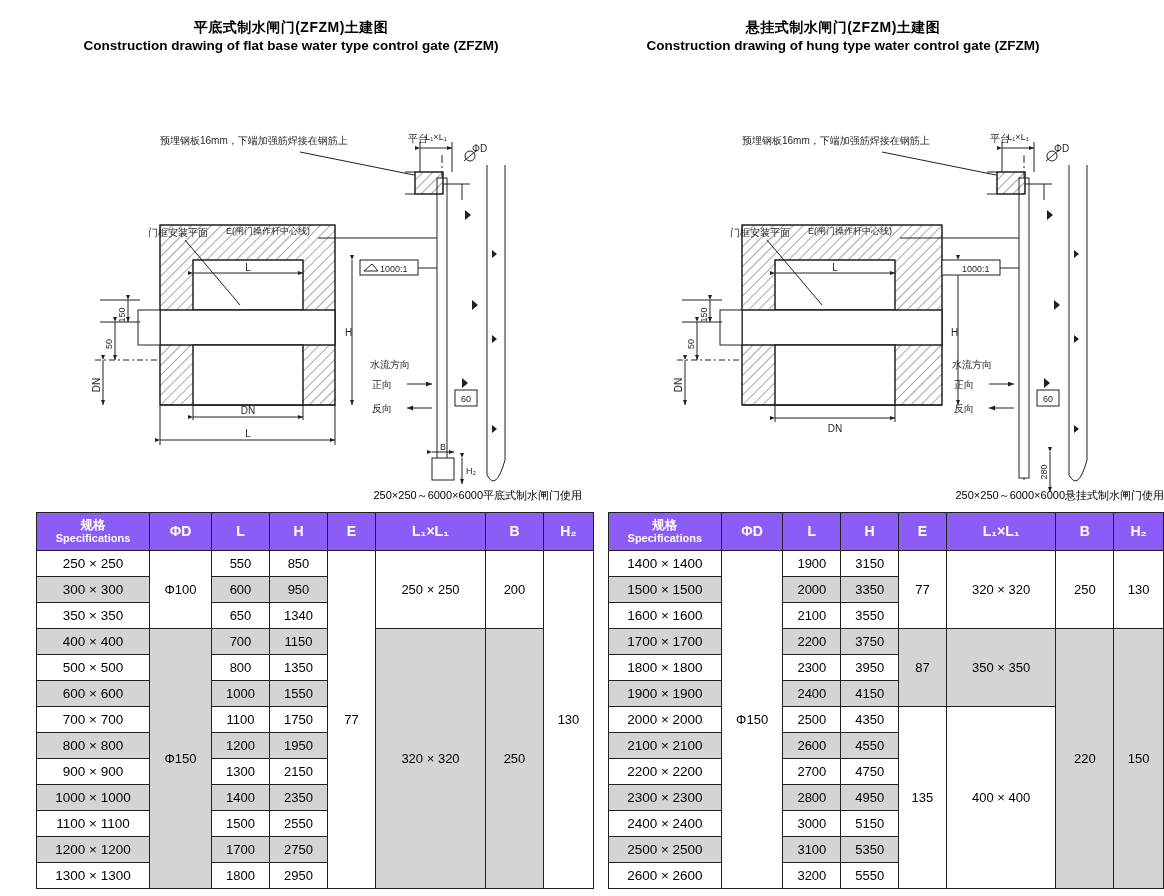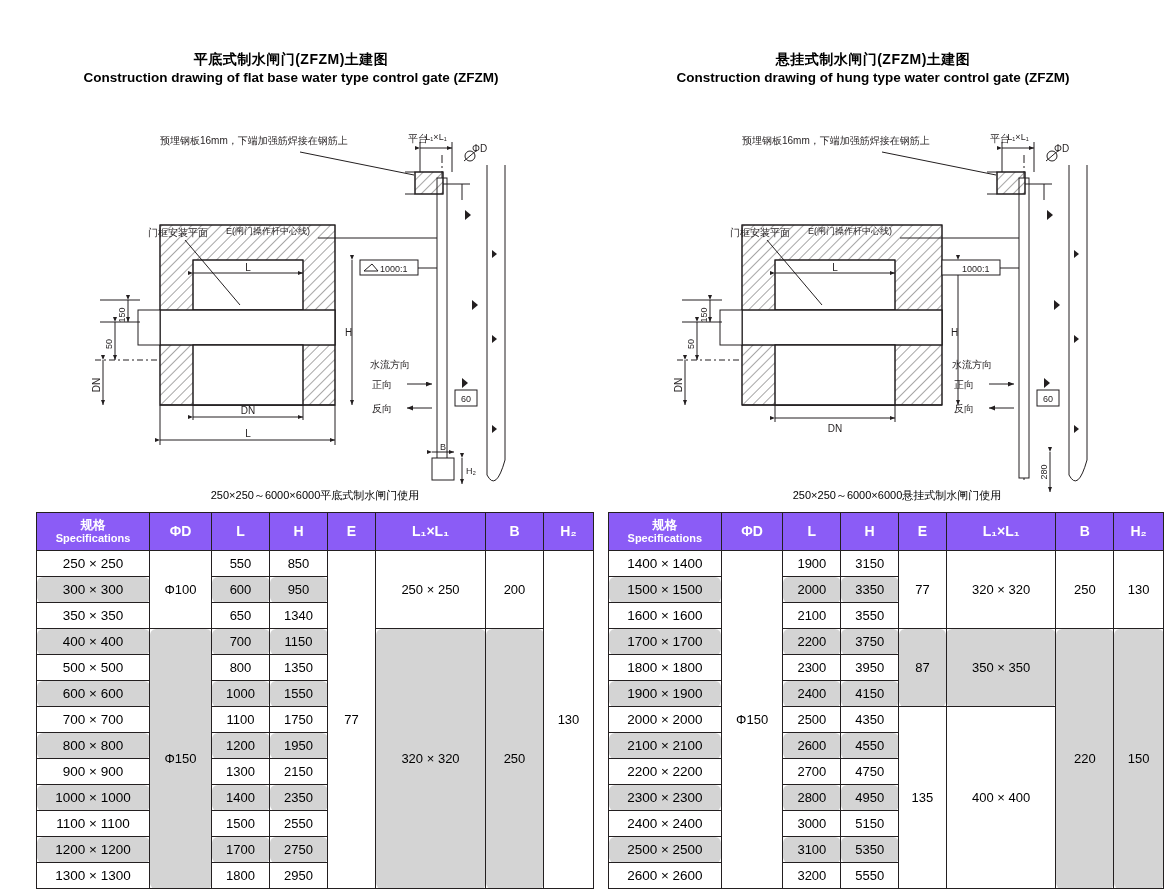--- a/index.html
+++ b/index.html
@@ -11,21 +11,20 @@
     color: #000;
     overflow: hidden;
   }
   .page { position: relative; width: 1164px; height: 896px; }
 
   
   .panel-title {
     position: absolute;
     text-align: center;
     line-height: 1.35;
-    margin-top: 32px;
   }
   .panel-title .cn {
     font-size: 14px;
     font-weight: bold;
     letter-spacing: .5px;
   }
   .panel-title .en {
     font-size: 13.5px;
     font-weight: bold;
   }
@@ -34,23 +33,22 @@
   .drawing {
     position: absolute;
     top: 60px;
     height: 440px;
   }
   .drawing svg { display: block; }
 
   .cap {
     position: absolute;
     font-size: 11px;
-    text-align: center;
+    text-align: right;
     width: 100%;
-    margin-left: 24px;
   }
 
   
   .tablewrap { position: absolute; top: 512px; }
   table.spec {
     border-collapse: collapse;
     font-size: 13px;
     table-layout: fixed;
   }
   table.spec th, table.spec td {
@@ -64,37 +62,37 @@
   table.spec thead th {
     background: #8b5cf6;
     color: #ffffff;
     font-weight: bold;
     height: 38px;
     font-size: 14px;
     line-height: 1.15;
   }
   table.spec thead th .cnh { font-size: 12.5px; display:block; }
   table.spec thead th .enh { font-size: 11px; display:block; font-weight:bold;}
-  tr.alt td { background: #d4d4d4; border-radius: 6px; }
+  tr.alt td { background: #d4d4d4; }
   td.b { font-weight: bold; }
   td.sz { font-size: 13.5px; }
 
   
 </style>
 </head>
 <body>
 
 <div class="page">
 
   <div class="panel-title" style="left:0; top:18px; width:582px;">
     <div class="cn">平底式制水闸门(ZFZM)土建图</div>
     <div class="en">Construction drawing of flat base water type control gate (ZFZM)</div>
   </div>
 
-  <div class="panel-title" style="left:582px; top:18px; width:582px;">
+  <div class="panel-title" style="left:552px; top:18px; width:582px;">
     <div class="cn">悬挂式制水闸门(ZFZM)土建图</div>
     <div class="en">Construction drawing of hung type water control gate (ZFZM)</div>
   </div>
 
   <div class="drawing" style="left:0; width:582px;">
     <svg width="582" height="440" viewBox="0 0 582 440">
       <defs>
         <pattern id="hatchL" width="7" height="7" patternTransform="rotate(45)" patternUnits="userSpaceOnUse">
           <line x1="0" y1="0" x2="0" y2="7" stroke="#231f20" stroke-width="0.8"></line>
         </pattern>

